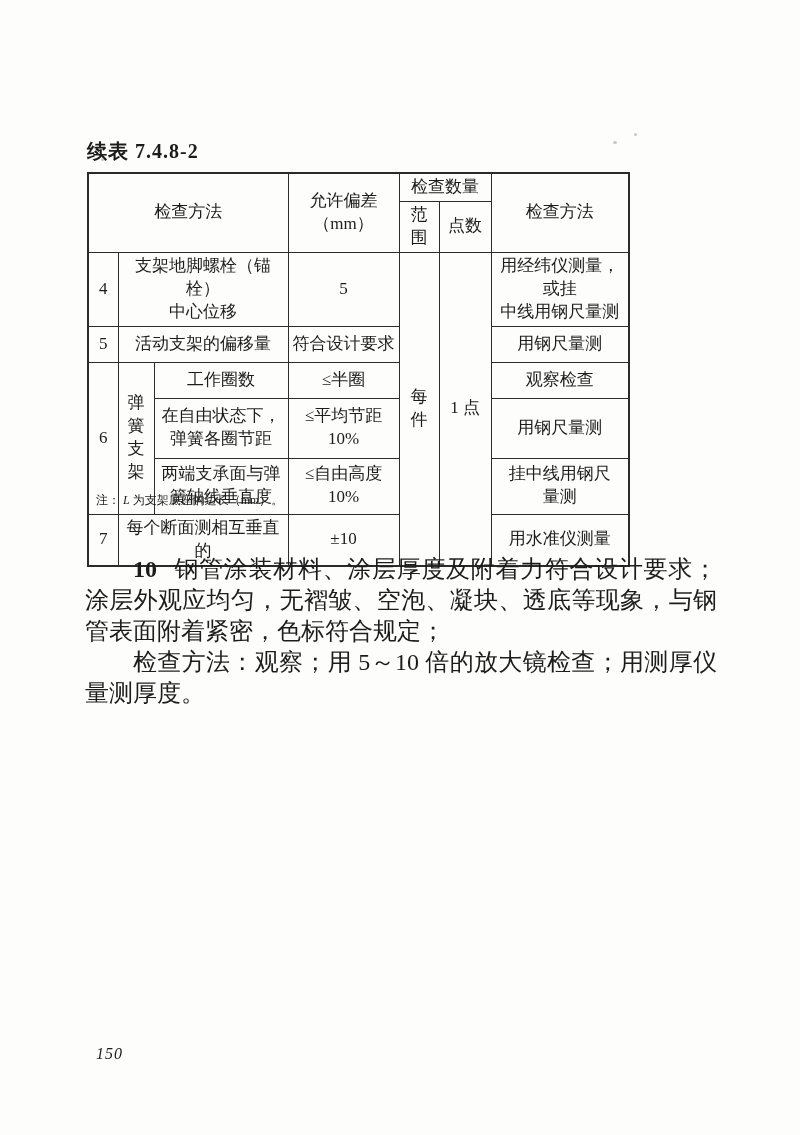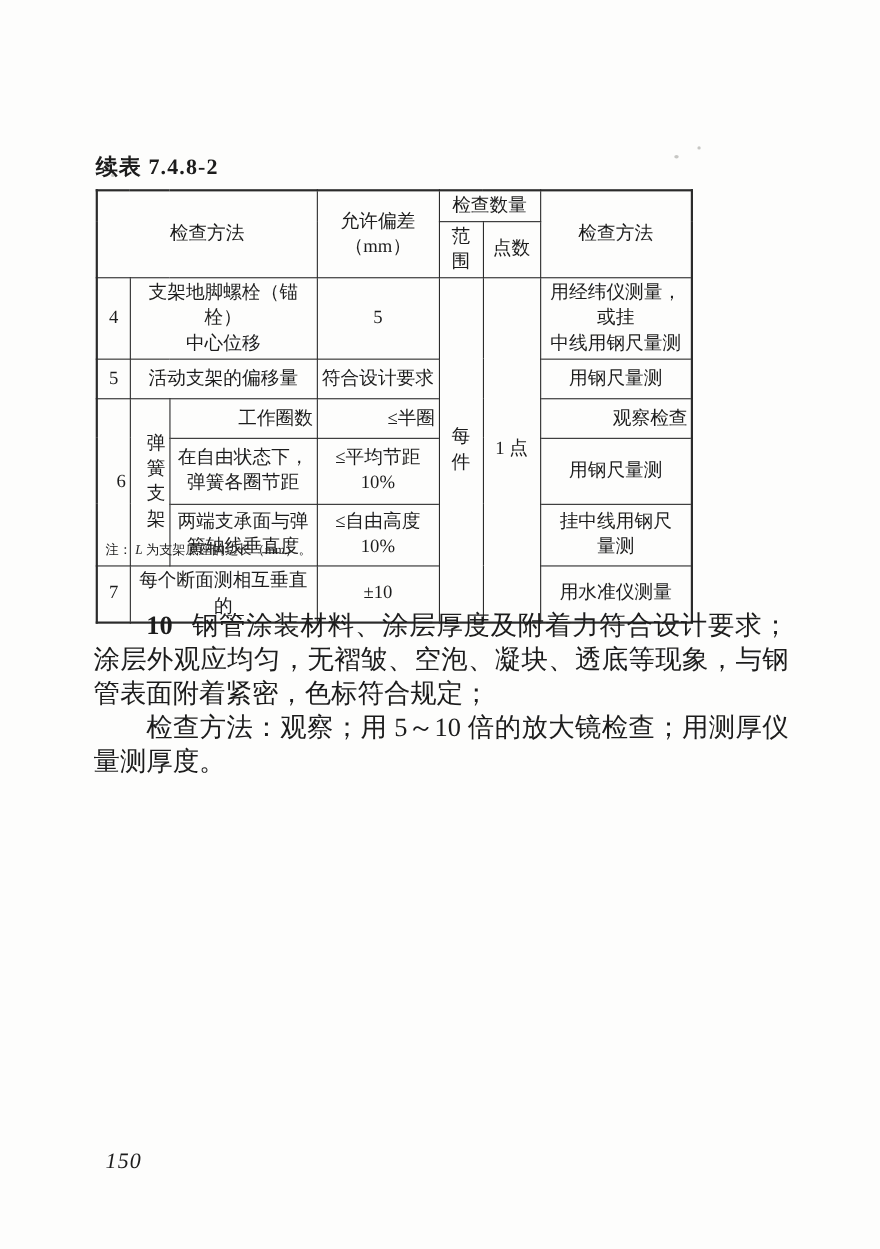--- a/index.html
+++ b/index.html
@@ -27,40 +27,40 @@
     border:1px solid #2b2b2b;
     text-align:center; vertical-align:middle;
     padding:2px 3px;
     white-space:pre-line;
     word-break:break-all;
   }
   tr.h1  td { height:28px; }
   tr.h2  td { height:30px; }
   tr.r4  td { height:58px; }
   tr.r5  td { height:36px; }
-  tr.r6a td { height:36px;text-align:right; }
+  tr.r6a td { height:36px; }
   tr.r6b td { height:60px; }
   tr.r6c td { height:56px; }
   tr.r7  td { height:32px; }
   
   .note {
     position:absolute; top:492px; left:96px; width:620px;
     font-size:12px;
   }
   .note .var { font-style:italic; padding:0 3px; }
   .body-text {
     position:absolute; top:554px; left:85px; width:632px;
     font-size:24px; line-height:31px;
     text-align:justify; word-break:break-all;
   }
   .body-text p { text-indent:2em; }
   .pnum { font-weight:bold; margin-right:0.7em; }
   .page-number {
     position:absolute; top:1045px; left:96px;
-    font-size:20px; font-style:italic; letter-spacing:1px;
+    font-size:16px; font-style:italic; letter-spacing:1px;
   }
   
   .speck { position:absolute; background:#9a9a96; border-radius:50%; opacity:.55; }
   .s1 { left:613px; top:141px; width:4px; height:3px; }
   .s2 { left:634px; top:133px; width:3px; height:3px; }
   .s3 { left:101px; top:158px; width:3px; height:3px; }
 </style>
 </head>
 <body>
 

